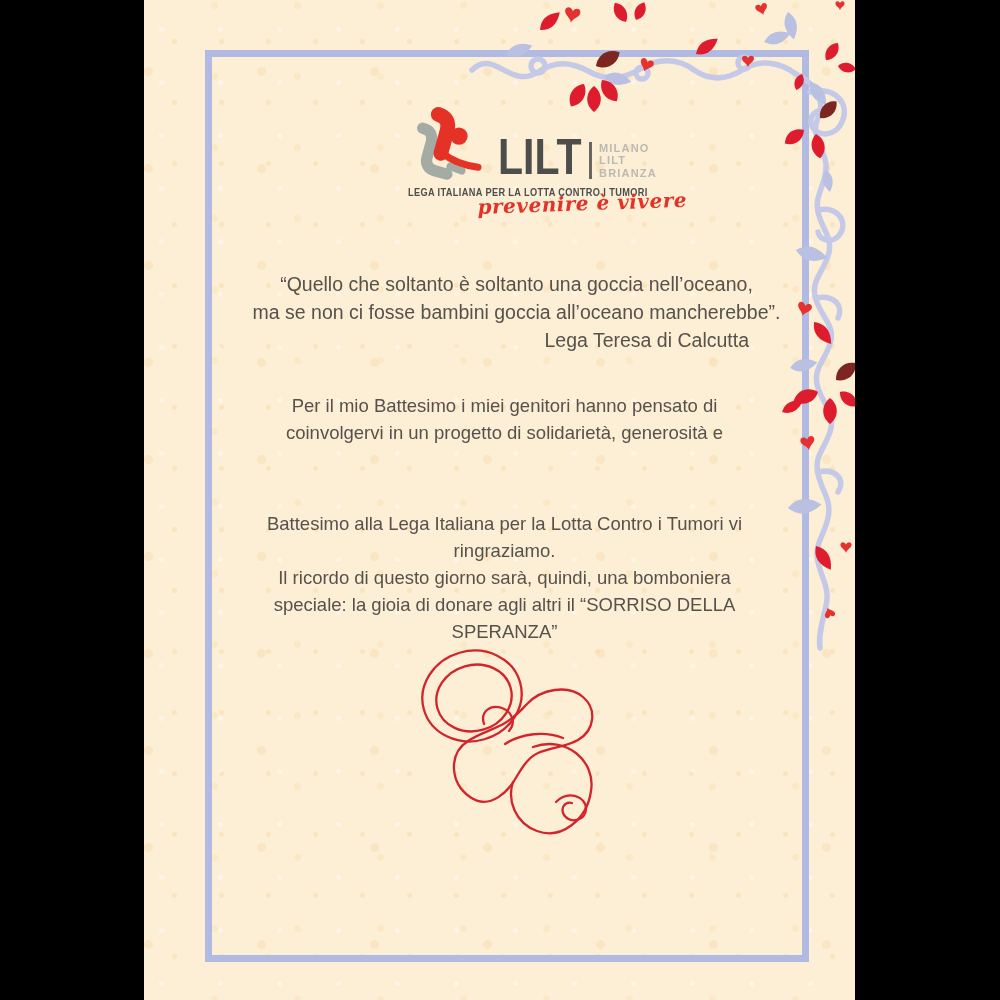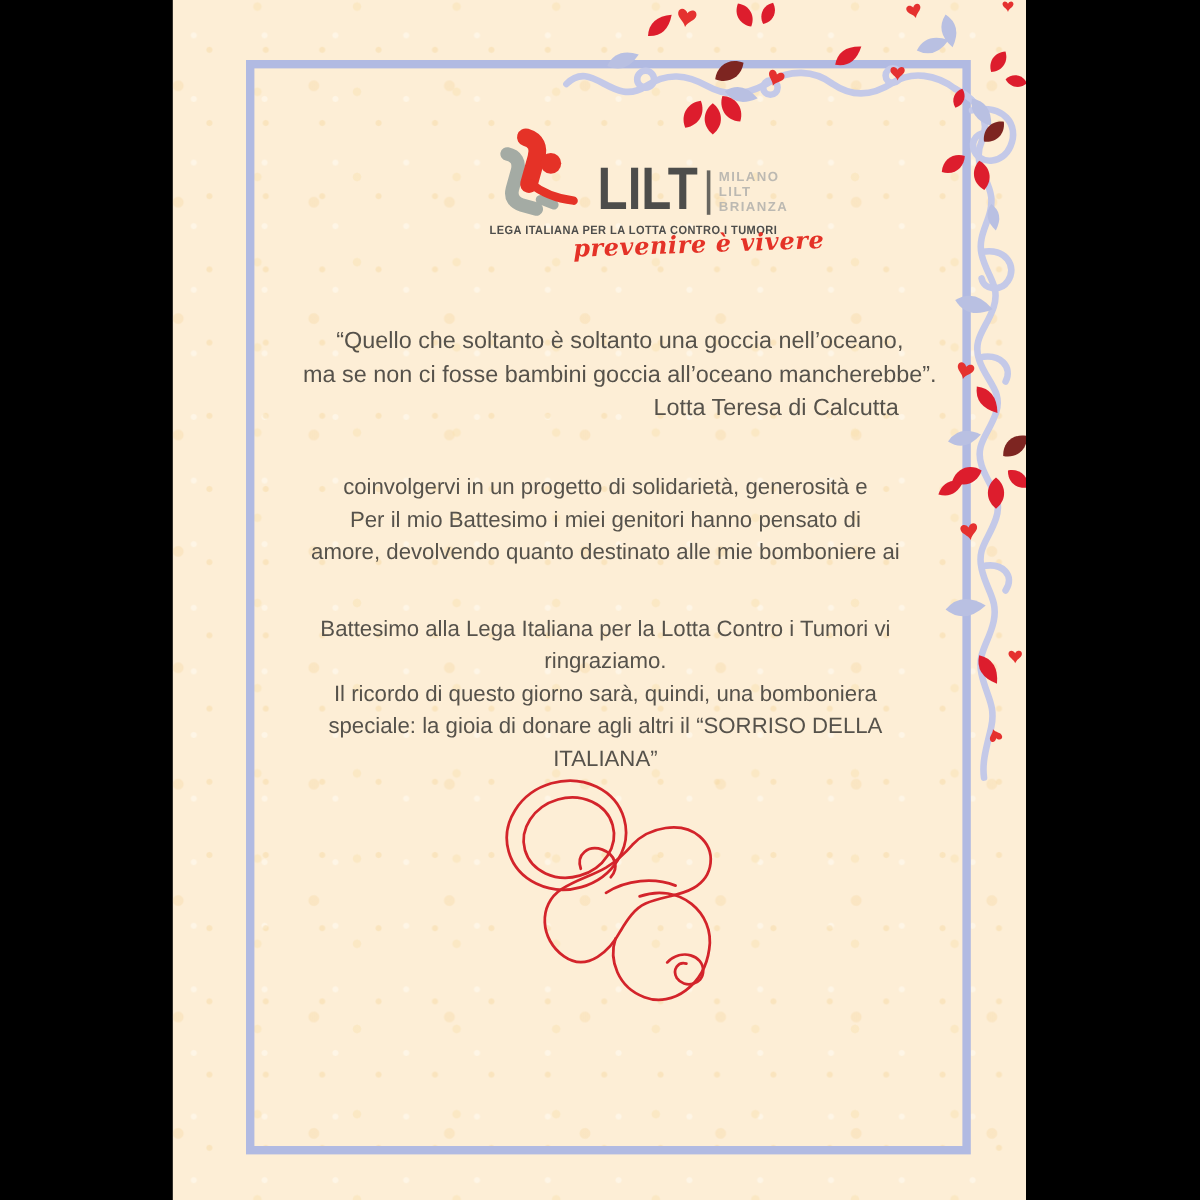--- a/index.html
+++ b/index.html
@@ -153,35 +153,34 @@
       <div>LILT</div>
       <div>BRIANZA</div>
     </div>
     <div class="subtitle">LEGA ITALIANA PER LA LOTTA CONTRO I TUMORI</div>
     <div class="tagline">prevenire è vivere</div>
   </div>
 
   <div class="textblock quote">
     <div class="tl">“Quello che soltanto è soltanto una goccia nell’oceano,</div>
     <div class="tl">ma se non ci fosse bambini goccia all’oceano mancherebbe”.</div>
-    <div class="attr">Lotta Teresa di Calcutta</div>
+    <div class="attr">Lega Teresa di Calcutta</div>
   </div>
 
   <div class="textblock para p1">
+    <div class="tl">Per il mio Battesimo i miei genitori hanno pensato di</div>
     <div class="tl">coinvolgervi in un progetto di solidarietà, generosità e</div>
-    <div class="tl">Per il mio Battesimo i miei genitori hanno pensato di</div>
-    <div class="tl">amore, devolvendo quanto destinato alle mie bomboniere ai</div>
   </div>
 
   <div class="textblock para p2">
     <div class="tl">Battesimo alla Lega Italiana per la Lotta Contro i Tumori vi</div>
     <div class="tl">ringraziamo.</div>
     <div class="tl">Il ricordo di questo giorno sarà, quindi, una bomboniera</div>
     <div class="tl">speciale: la gioia di donare agli altri il “SORRISO DELLA</div>
-    <div class="tl">ITALIANA”</div>
+    <div class="tl">SPERANZA”</div>
   </div>
 
   <svg class="pacifier" viewBox="0 0 200 212" aria-hidden="true">
     <g>
       <ellipse class="pc" cx="62" cy="56" rx="50" ry="45" transform="rotate(-16 62 56)"></ellipse>
       <ellipse class="pc" cx="64" cy="58" rx="38" ry="33" transform="rotate(-16 64 58)"></ellipse>
     </g>
     <g>
       <path class="pc" d="M 74 84 C 70 72 80 64 92 68 C 103 72 106 83 99 91"></path>
       <path class="pc" d="M 60 157 C 40 143 38 114 58 101 C 70 93 83 90 95 83 C 103 78 110 72 117 64 C 131 49 158 44 173 57 C 187 69 185 90 168 100 C 156 107 141 107 128 113 C 119 117 113 126 107 136 C 99 151 80 171 60 157 Z"></path>

